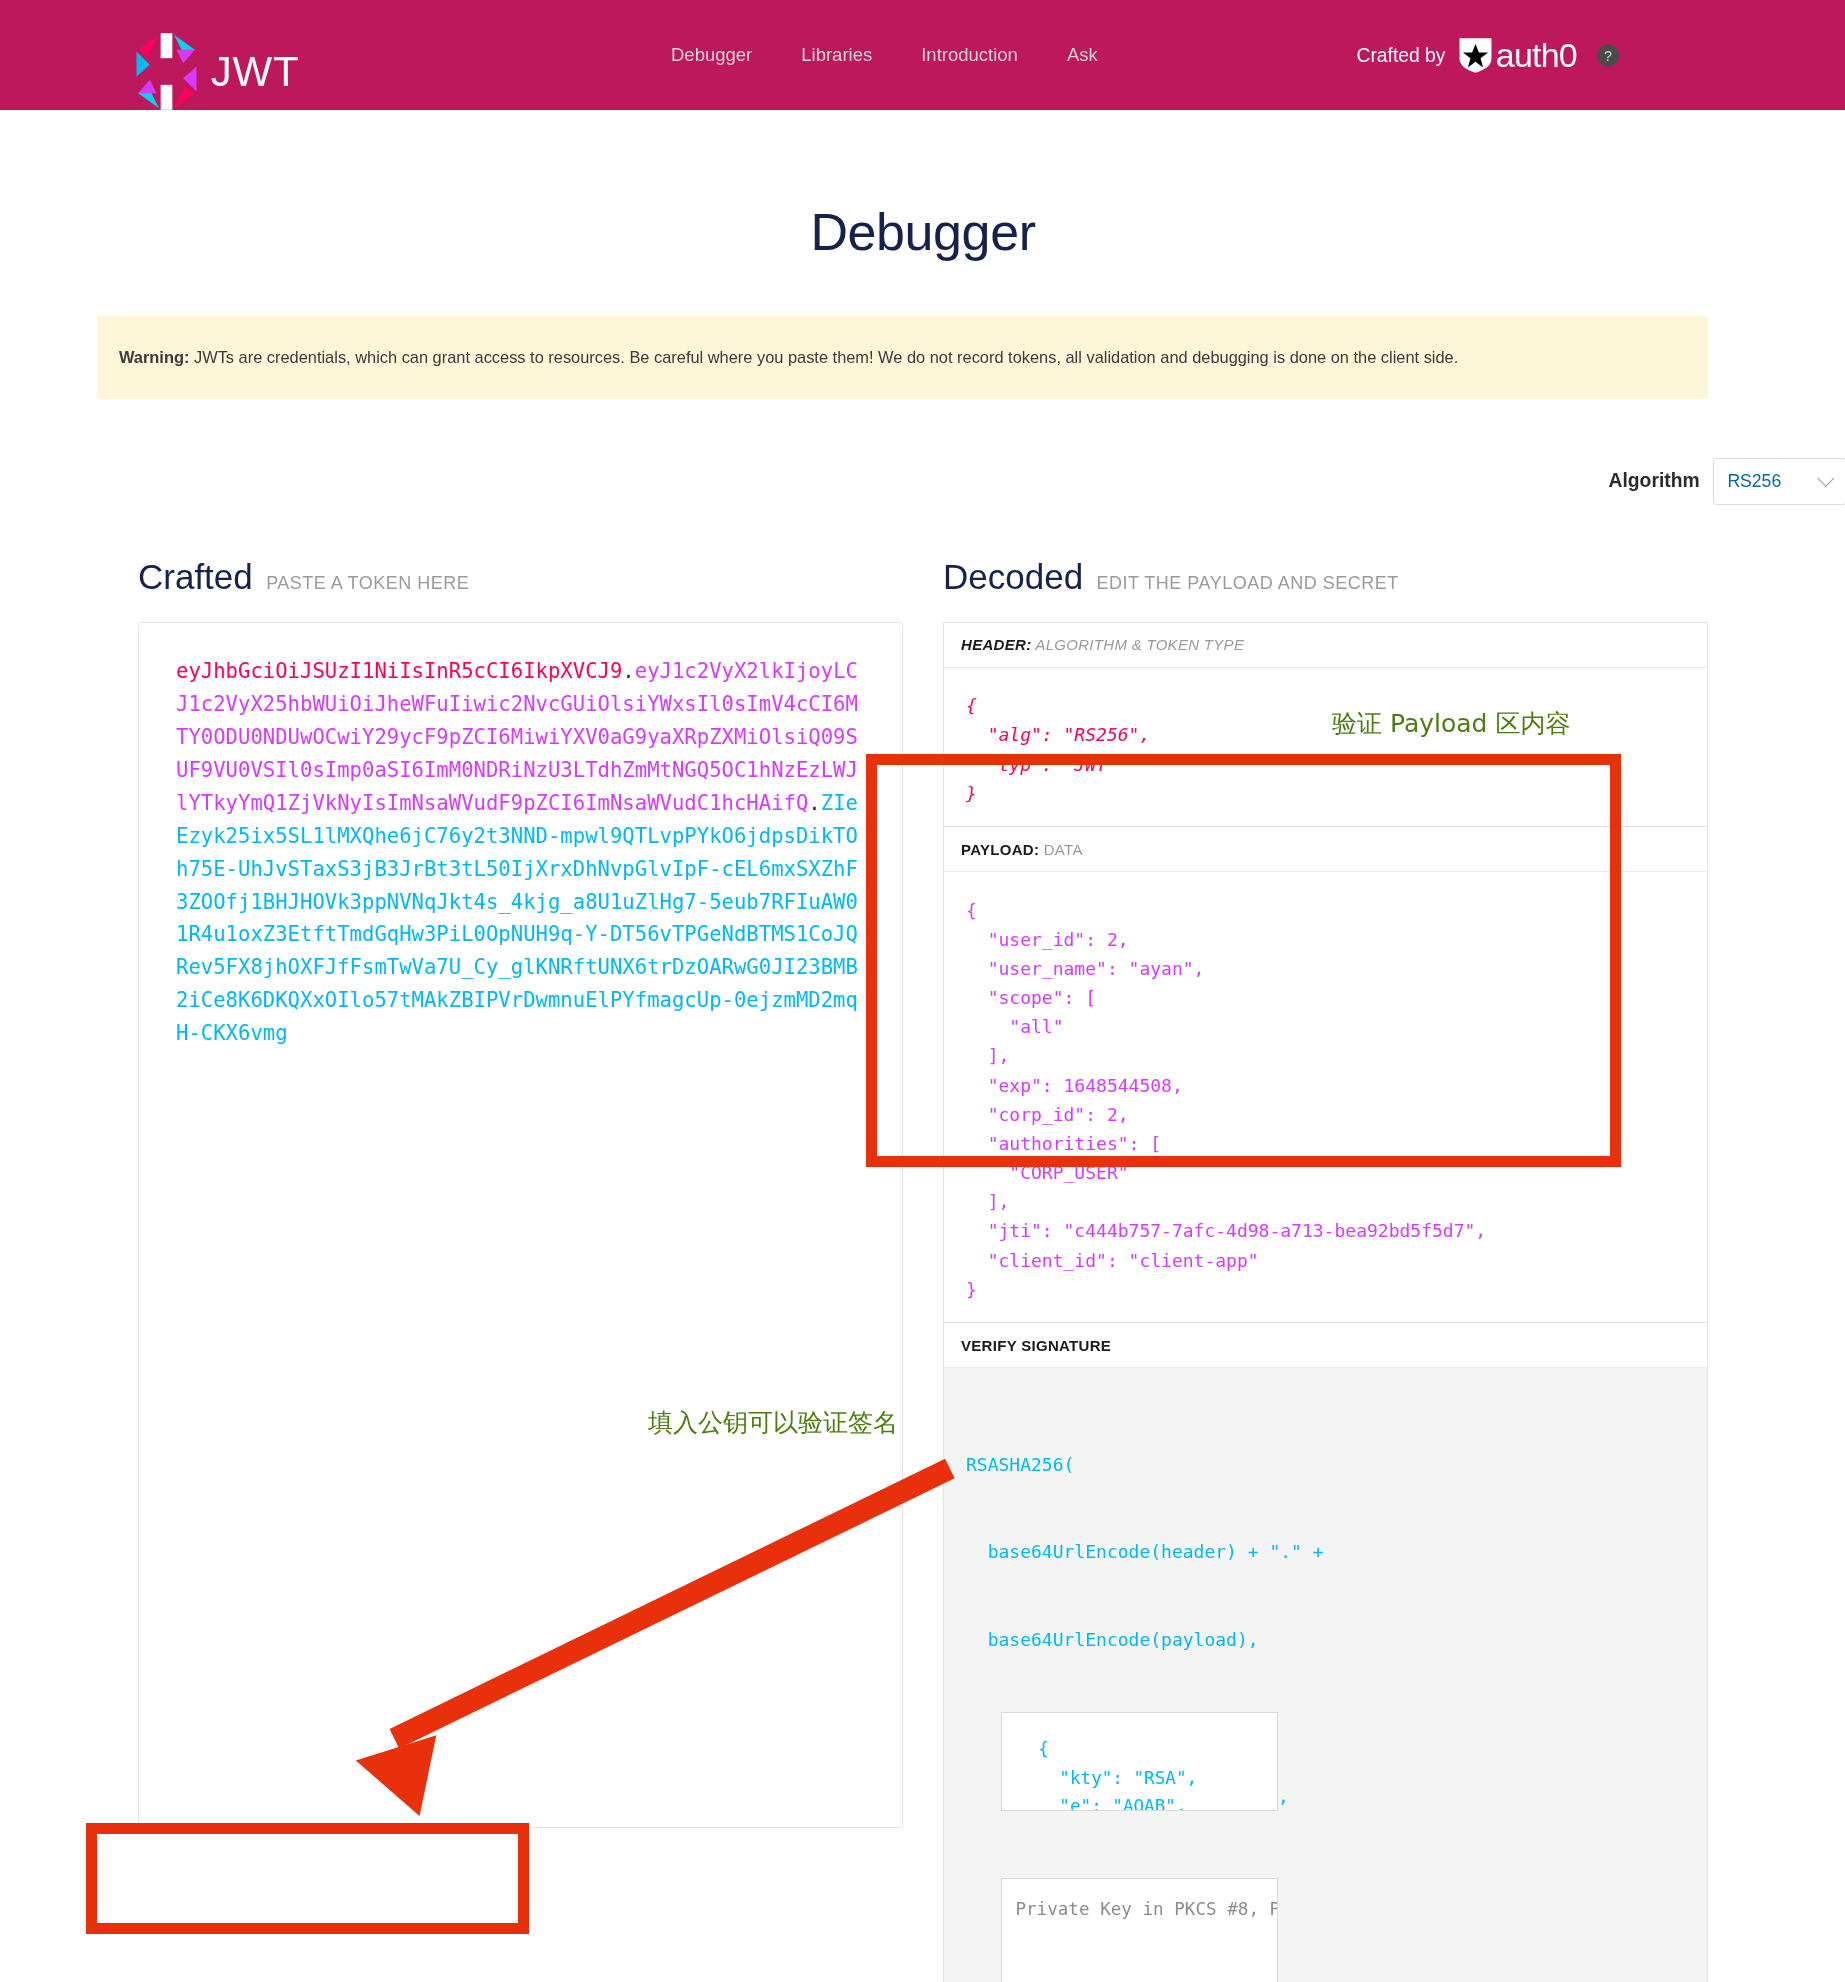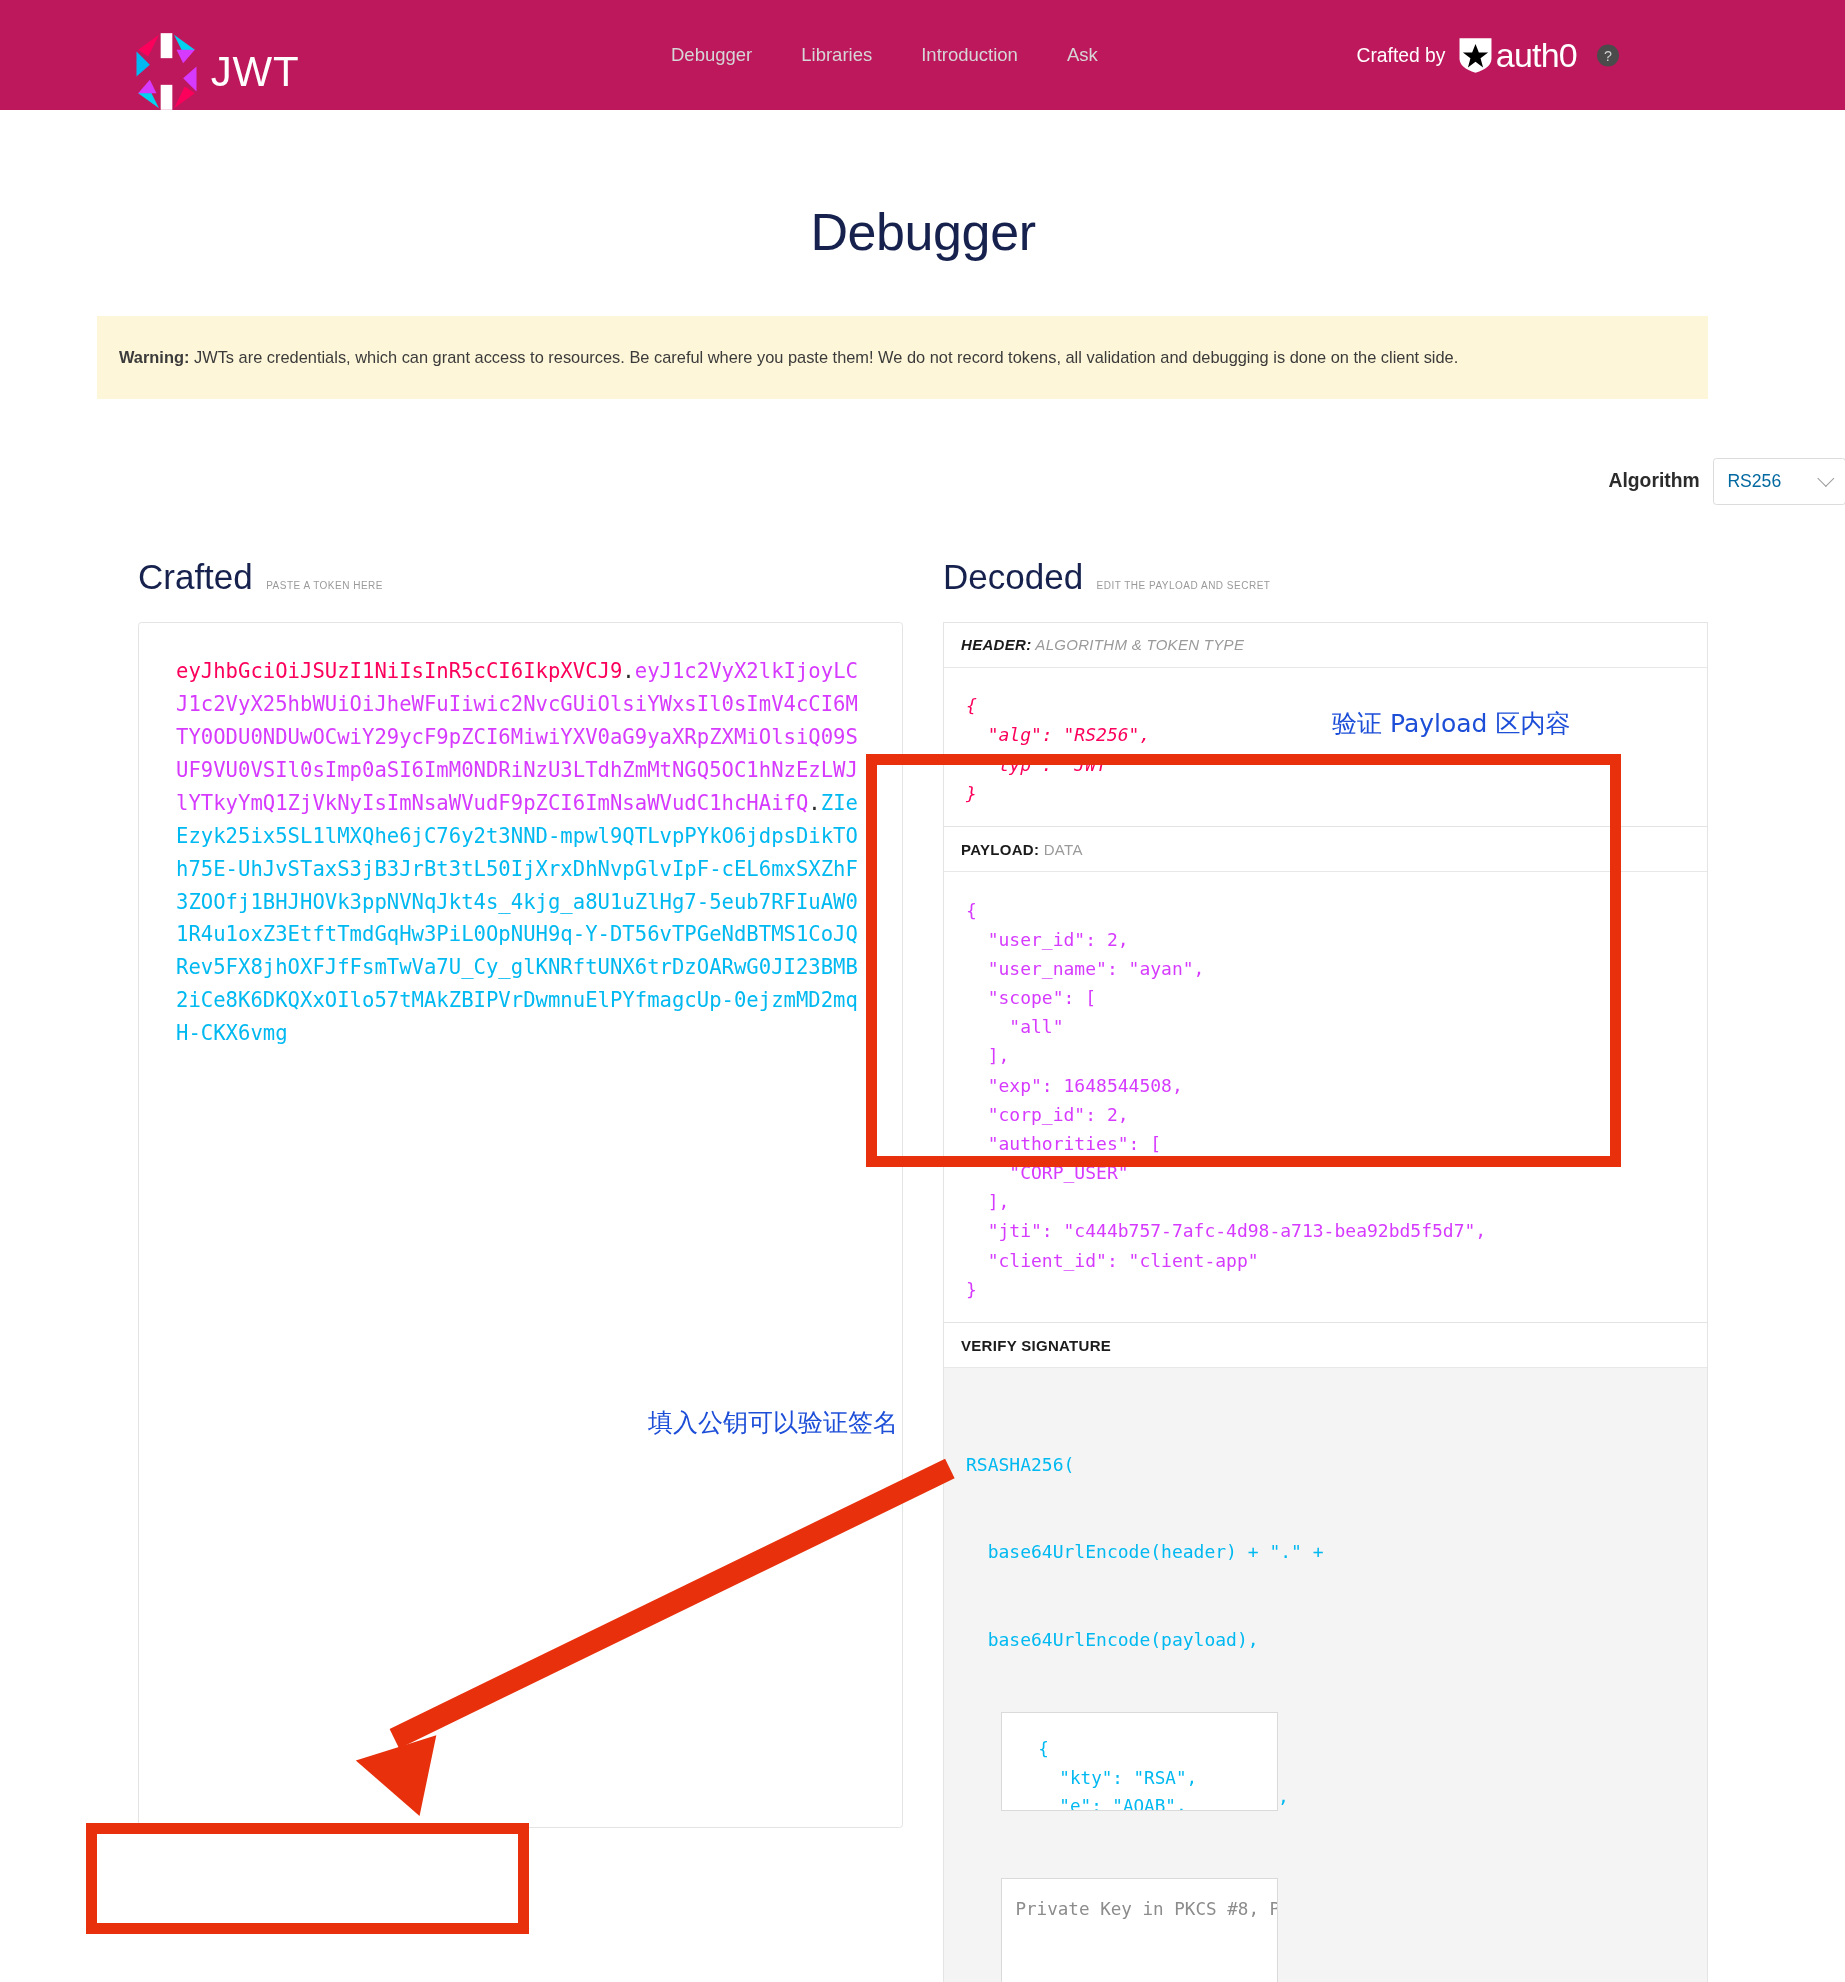--- a/index.html
+++ b/index.html
@@ -79,21 +79,21 @@
   .chev { width:11.7px; height:11.7px; border-right:1.7px solid #9b9b9b; border-bottom:1.7px solid #9b9b9b;
           transform: rotate(45deg) translate(-2.5px,-2.5px); }
 
   
   .columns {
     display:flex; margin-top: 52px; padding: 0 138px; gap: 40px;
   }
   .col { flex:1; min-width:0; }
   .col-head { display:flex; align-items:baseline; gap: 13.4px; }
   .col-head h2 { font-size: 35px; font-weight:400; color:#16214d; margin:0; }
-  .col-head .sub { font-size: 10px; color:#9a9a9a; letter-spacing:0.5px; }
+  .col-head .sub { font-size: 18px; color:#9a9a9a; letter-spacing:0.5px; }
 
   .encoded-box {
     margin-top: 25px;
     border:0.8px solid #e4e4e4; border-radius:3.4px;
     height: 1206px;
     padding: 32px 37px;
     font-family: "DejaVu Sans Mono", monospace;
     font-size: 20.6px;
     line-height: 1.6;
     word-break: break-all;
@@ -136,21 +136,21 @@
     font-family:"DejaVu Sans Mono", monospace; font-size:17.6px;
     color:#8c8c8c; padding: 15px 13.4px; line-height:1.72;
     height: 149px; overflow:hidden; word-break: break-all;
   }
 
   
   .anno-box {
     position:absolute; border: 11px solid #e8310c; pointer-events:none;
   }
   .anno-text {
-    position:absolute; color:#1d4ed8; font-size: 25px;
+    position:absolute; color:#4d7c0f; font-size: 25px;
     font-family:"DejaVu Sans", sans-serif; white-space:nowrap;
   }
   .anno-arrow { position:absolute; pointer-events:none; }
 </style>
 </head>
 <body>
 
 <div class="topbar">
   <div class="logo-wrap">
     <span class="logo-mark">

